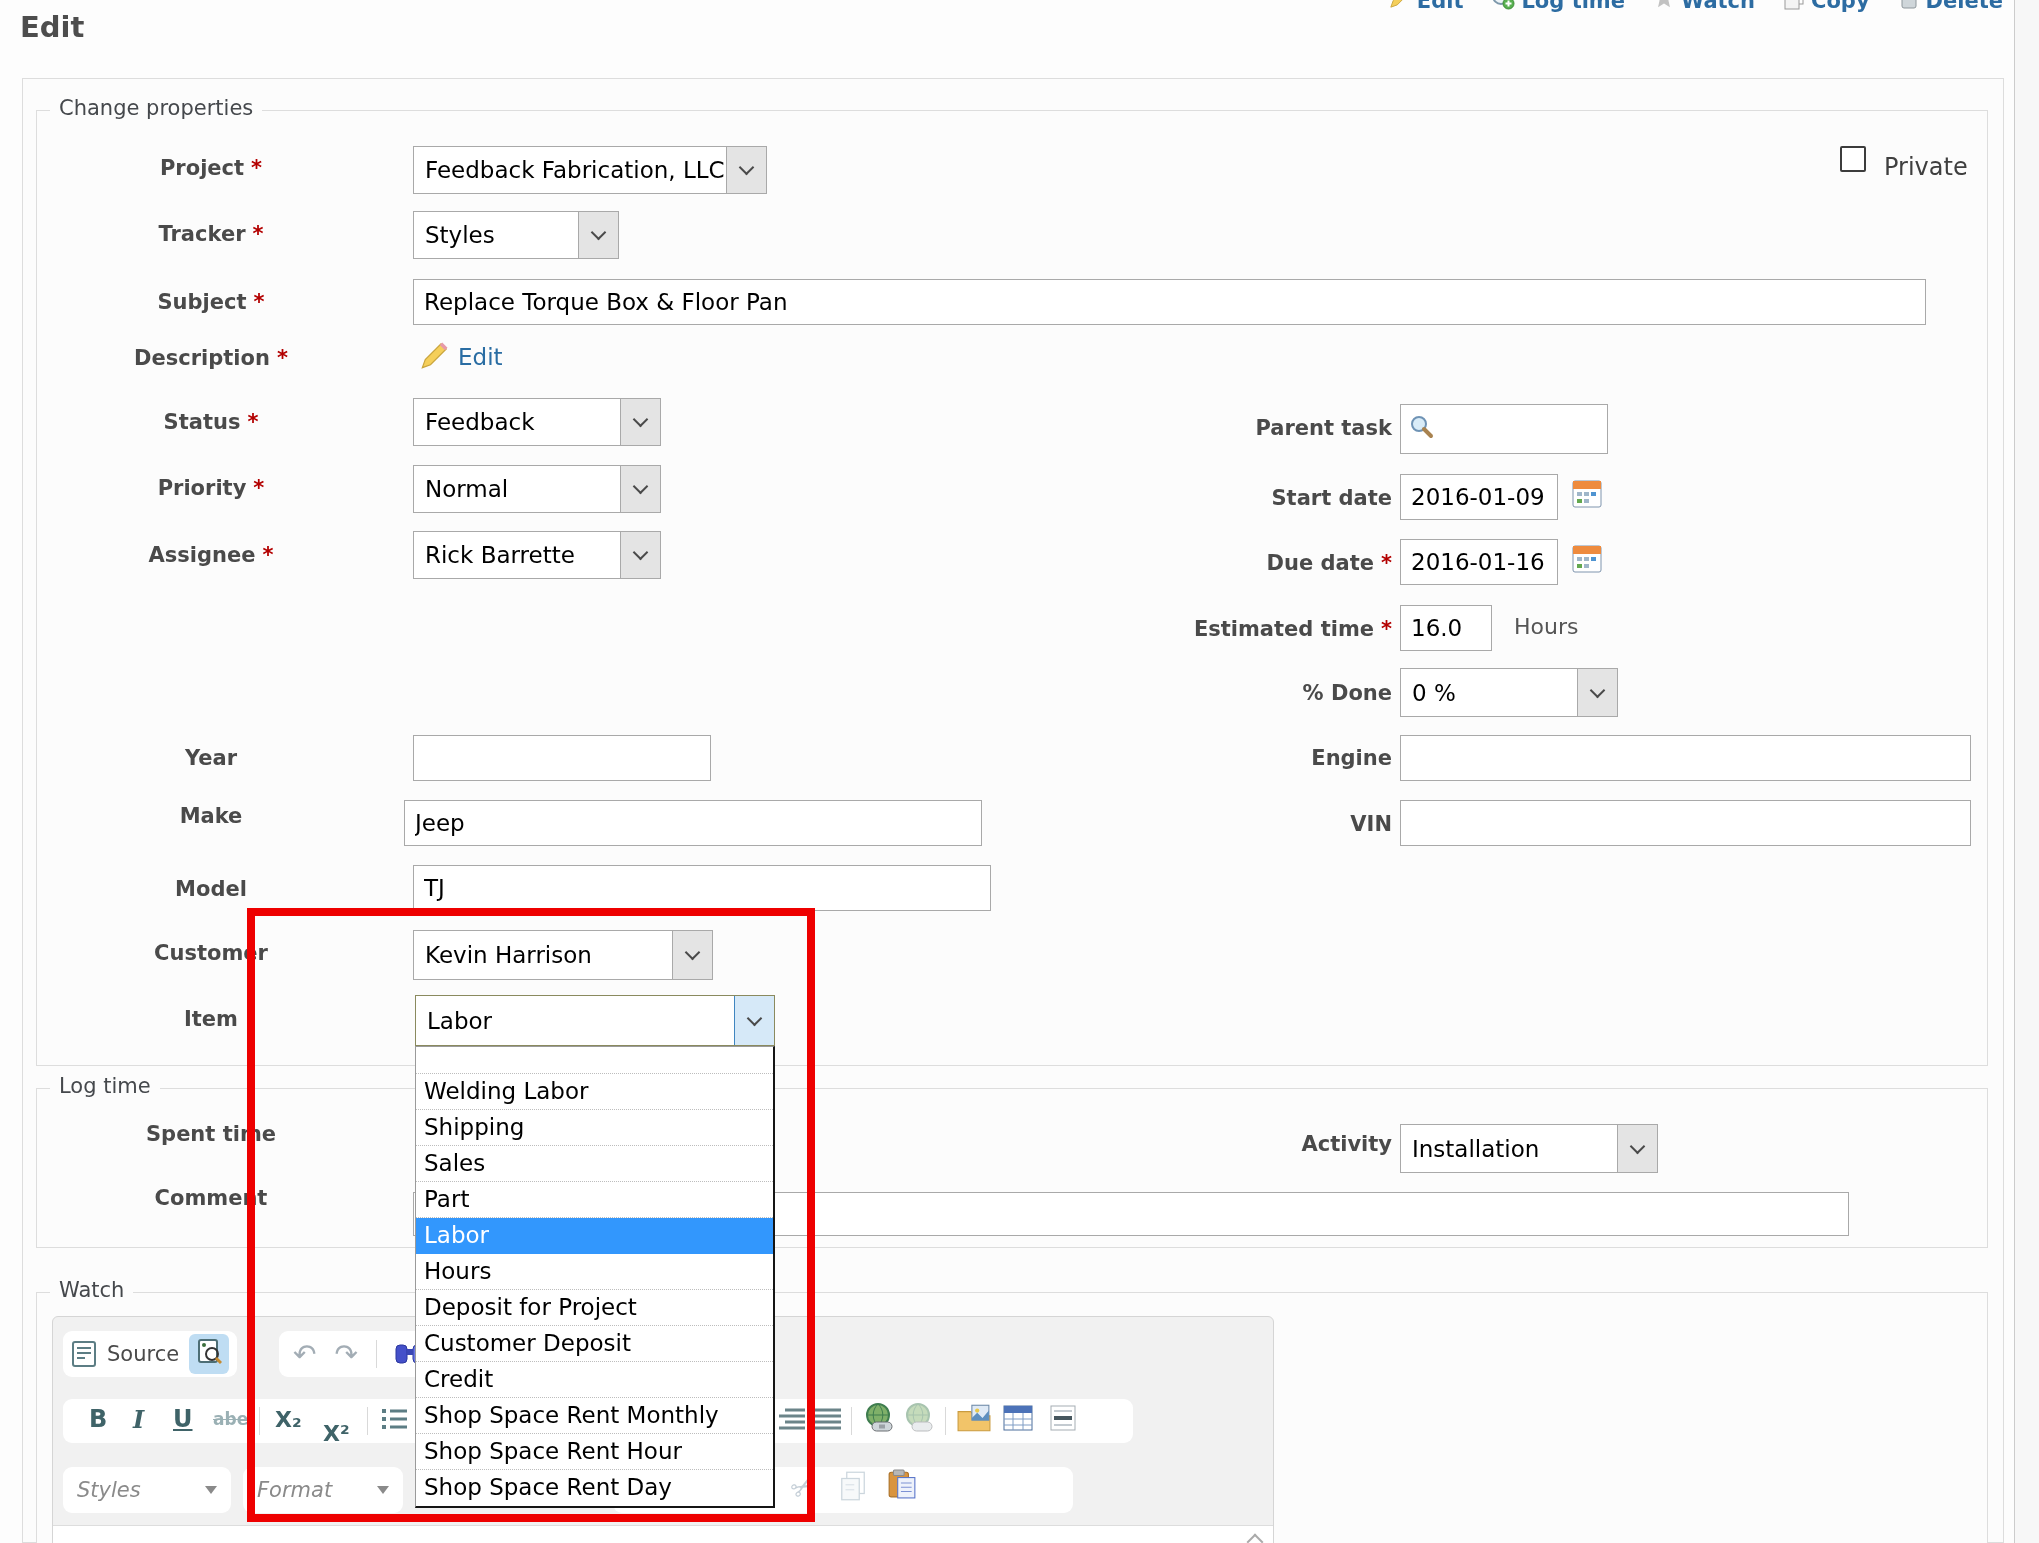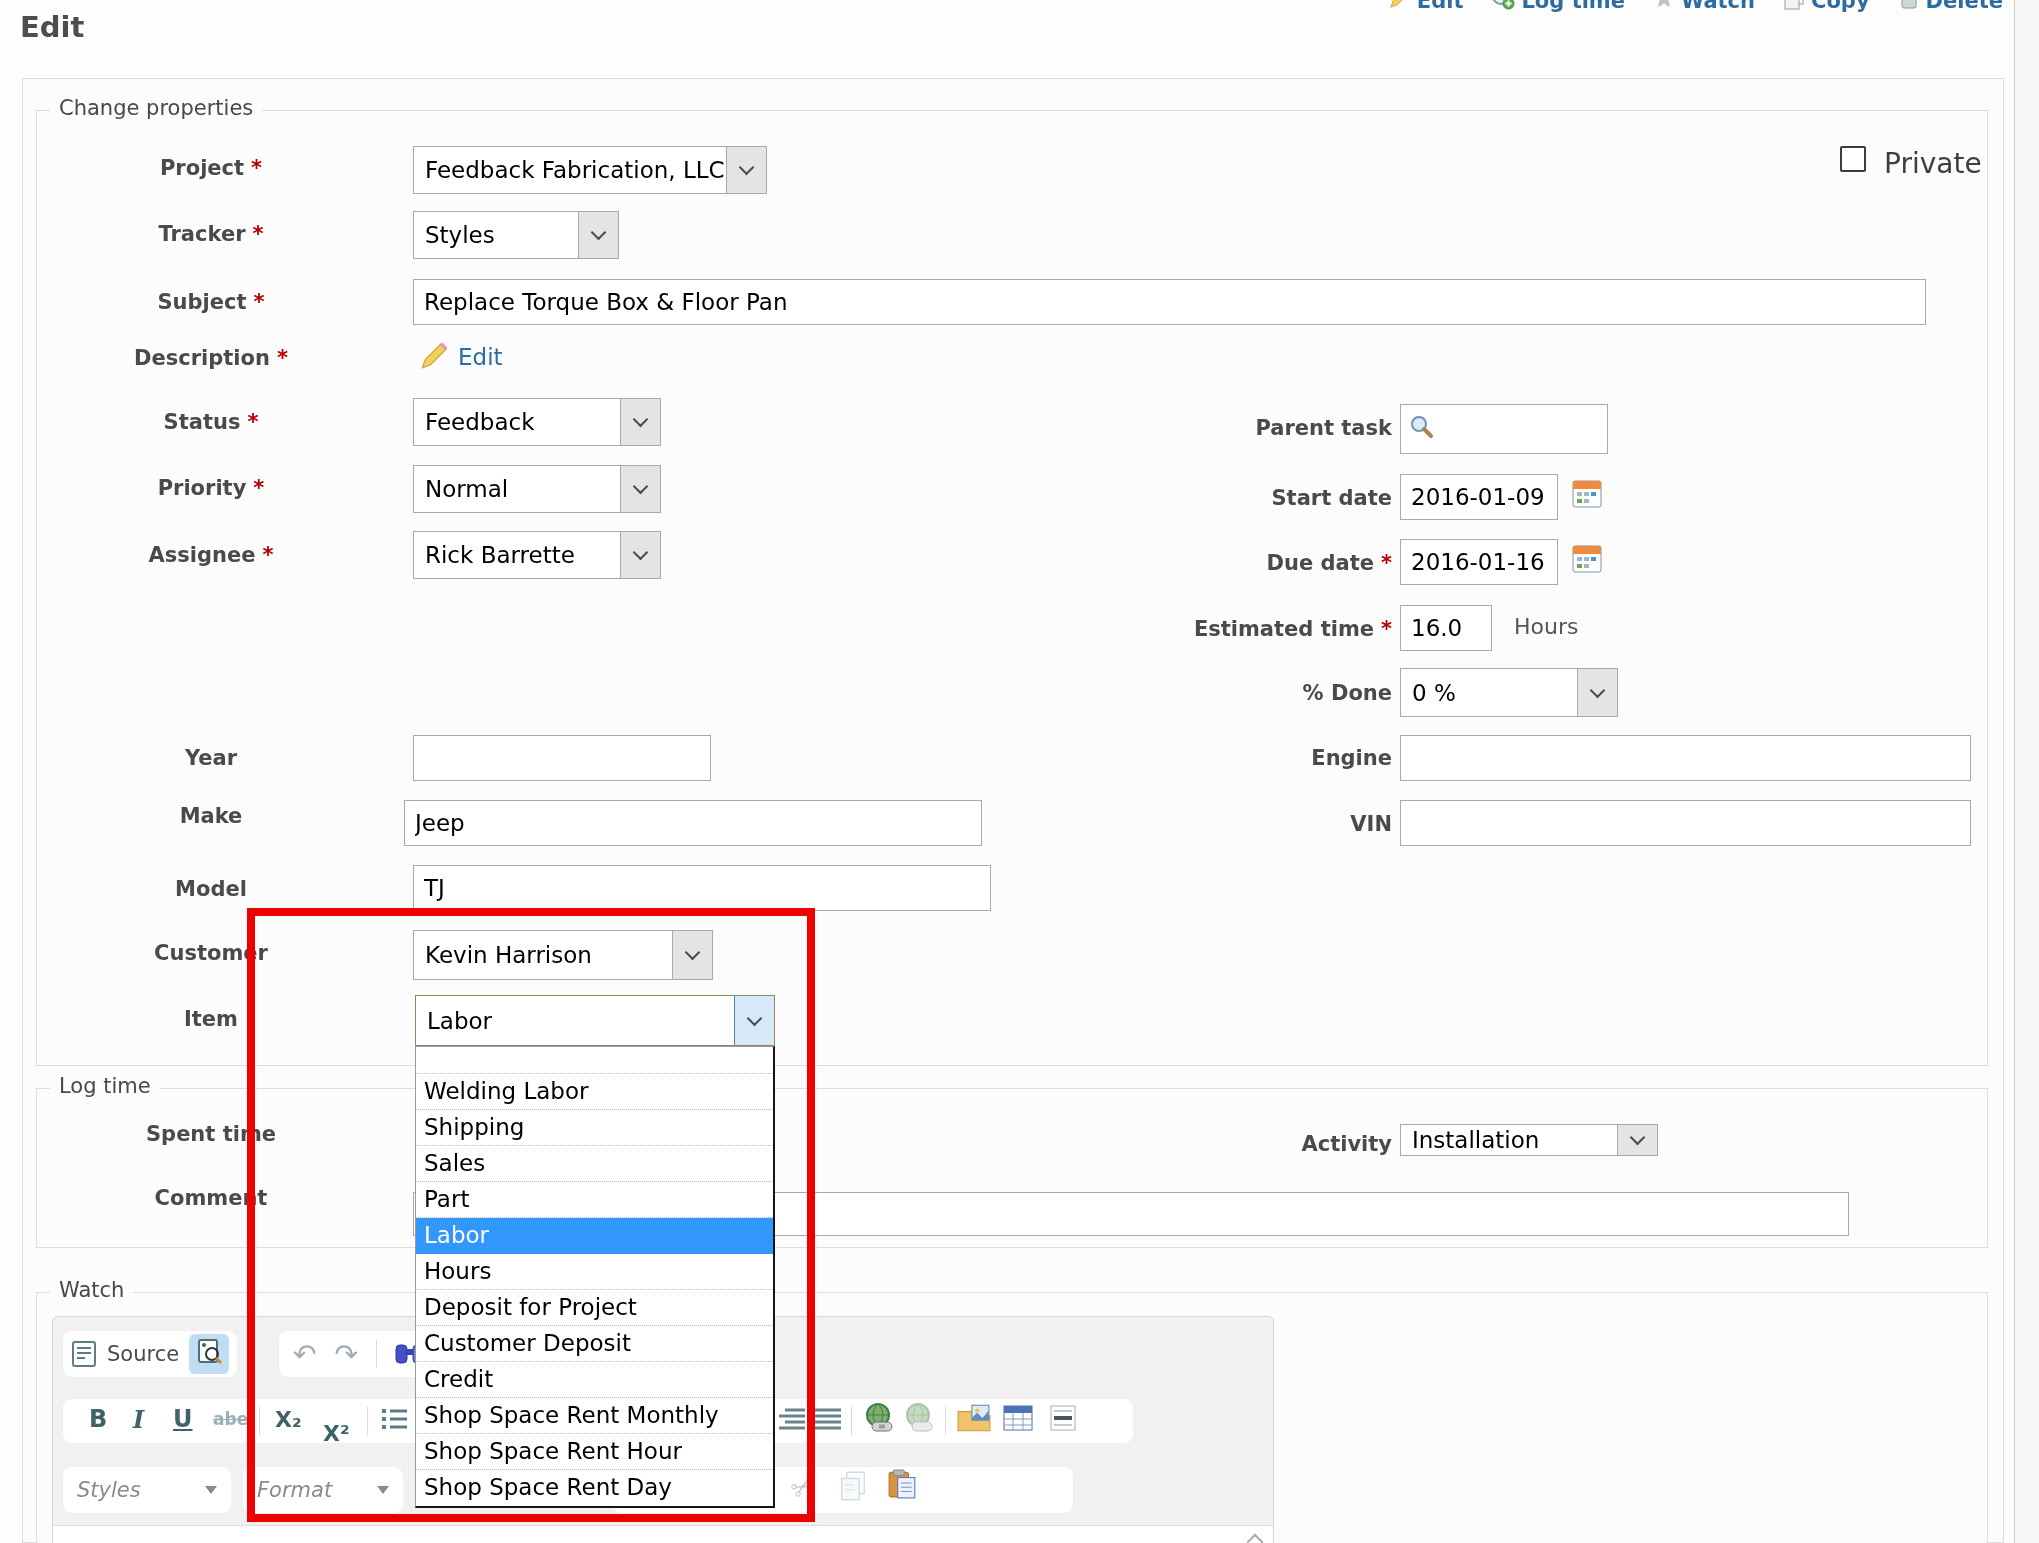--- a/index.html
+++ b/index.html
@@ -31,21 +31,21 @@
   .sel { background:#fff; border:1px solid #a9a9a9; display:flex; align-items:stretch; cursor:default; }
   .sel .val { flex:1; font-size:23px; color:#000; padding-left:11px; display:flex; align-items:center; white-space:nowrap; overflow:hidden; }
   .sel .btn { width:40px; background:#e4e4e4; border-left:1px solid #a9a9a9; display:flex; align-items:center; justify-content:center; }
   .sel.focused { border-color:#8a8a5e; }
   .sel.focused .btn { background:#d6e9f8; border-left:1px solid #4086c0; }
   .chev { width:11px; height:11px; border-right:2px solid #4a4a4a; border-bottom:2px solid #4a4a4a;
           transform:rotate(45deg); margin-top:-5px; }
   .suffix { font-size:22px; color:#555; }
   
   .cbox { width:26px; height:26px; background:#fff; border:2px solid #3c3c3c; border-radius:2px; }
-  .cbox-label { font-size:28px; color:#3f3f3f; }
+  .cbox-label { font-size:24px; color:#3f3f3f;margin-top:6px; }
   
   #item-dropdown { left:415px; top:1046px; width:360px; background:#fff;
     border:1px solid #9a9a9a; border-right:2px solid #151515; border-bottom:2px solid #151515; z-index:40; }
   .opt { height:36px; line-height:35px; padding-left:8px; font-size:23px; color:#000;
          border-bottom:1px dotted #bdbdbd; white-space:nowrap; overflow:hidden; cursor:default; }
   .opt.blank { height:27px; }
   .opt.selected { background:#3297fd; color:#fff; border-bottom-color:transparent; }
   .opt:last-child { border-bottom:none; }
   
   #highlight-box { left:247px; top:908px; width:568px; height:614px; border:8px solid #ee0000; z-index:100; pointer-events:none; }
@@ -238,21 +238,21 @@
 <input class="abs inp" style="left: 1400px; top: 735px; width: 571px; height: 46px;" value="">
 <input class="abs inp" style="left: 1400px; top: 800px; width: 571px; height: 46px;" value="">
 
 <div class="abs cbox" style="left:1840px; top:146px;"></div>
 <div class="abs cbox-label" style="left:1884px; top:147px;">Private</div>
 
 <div class="abs lblL" style="top:1122px;"><span>Spent time</span></div>
 <div class="abs lblL" style="top:1186px;"><span>Comment</span></div>
 <input class="abs inp" style="left: 413px; top: 1192px; width: 1436px; height: 44px; z-index: 1;" value="">
 <div class="abs lblR" style="left:1080px; width:312px; top:1132px;"><span>Activity</span></div>
-<div class="abs sel" style="left:1400px; top:1124px; width:258px; height:32px;">
+<div class="abs sel" style="left:1400px; top:1124px; width:258px; height:49px;">
   <span class="val">Installation</span>
   <span class="btn">
       <span class="chev"></span>
     </span>
 </div>
 
 <div class="abs" id="editor">
 
   <div class="pill" style="left:10px; top:14px; height:46px; padding:0 8px; gap:10px;">
     <span class="tbtn">

